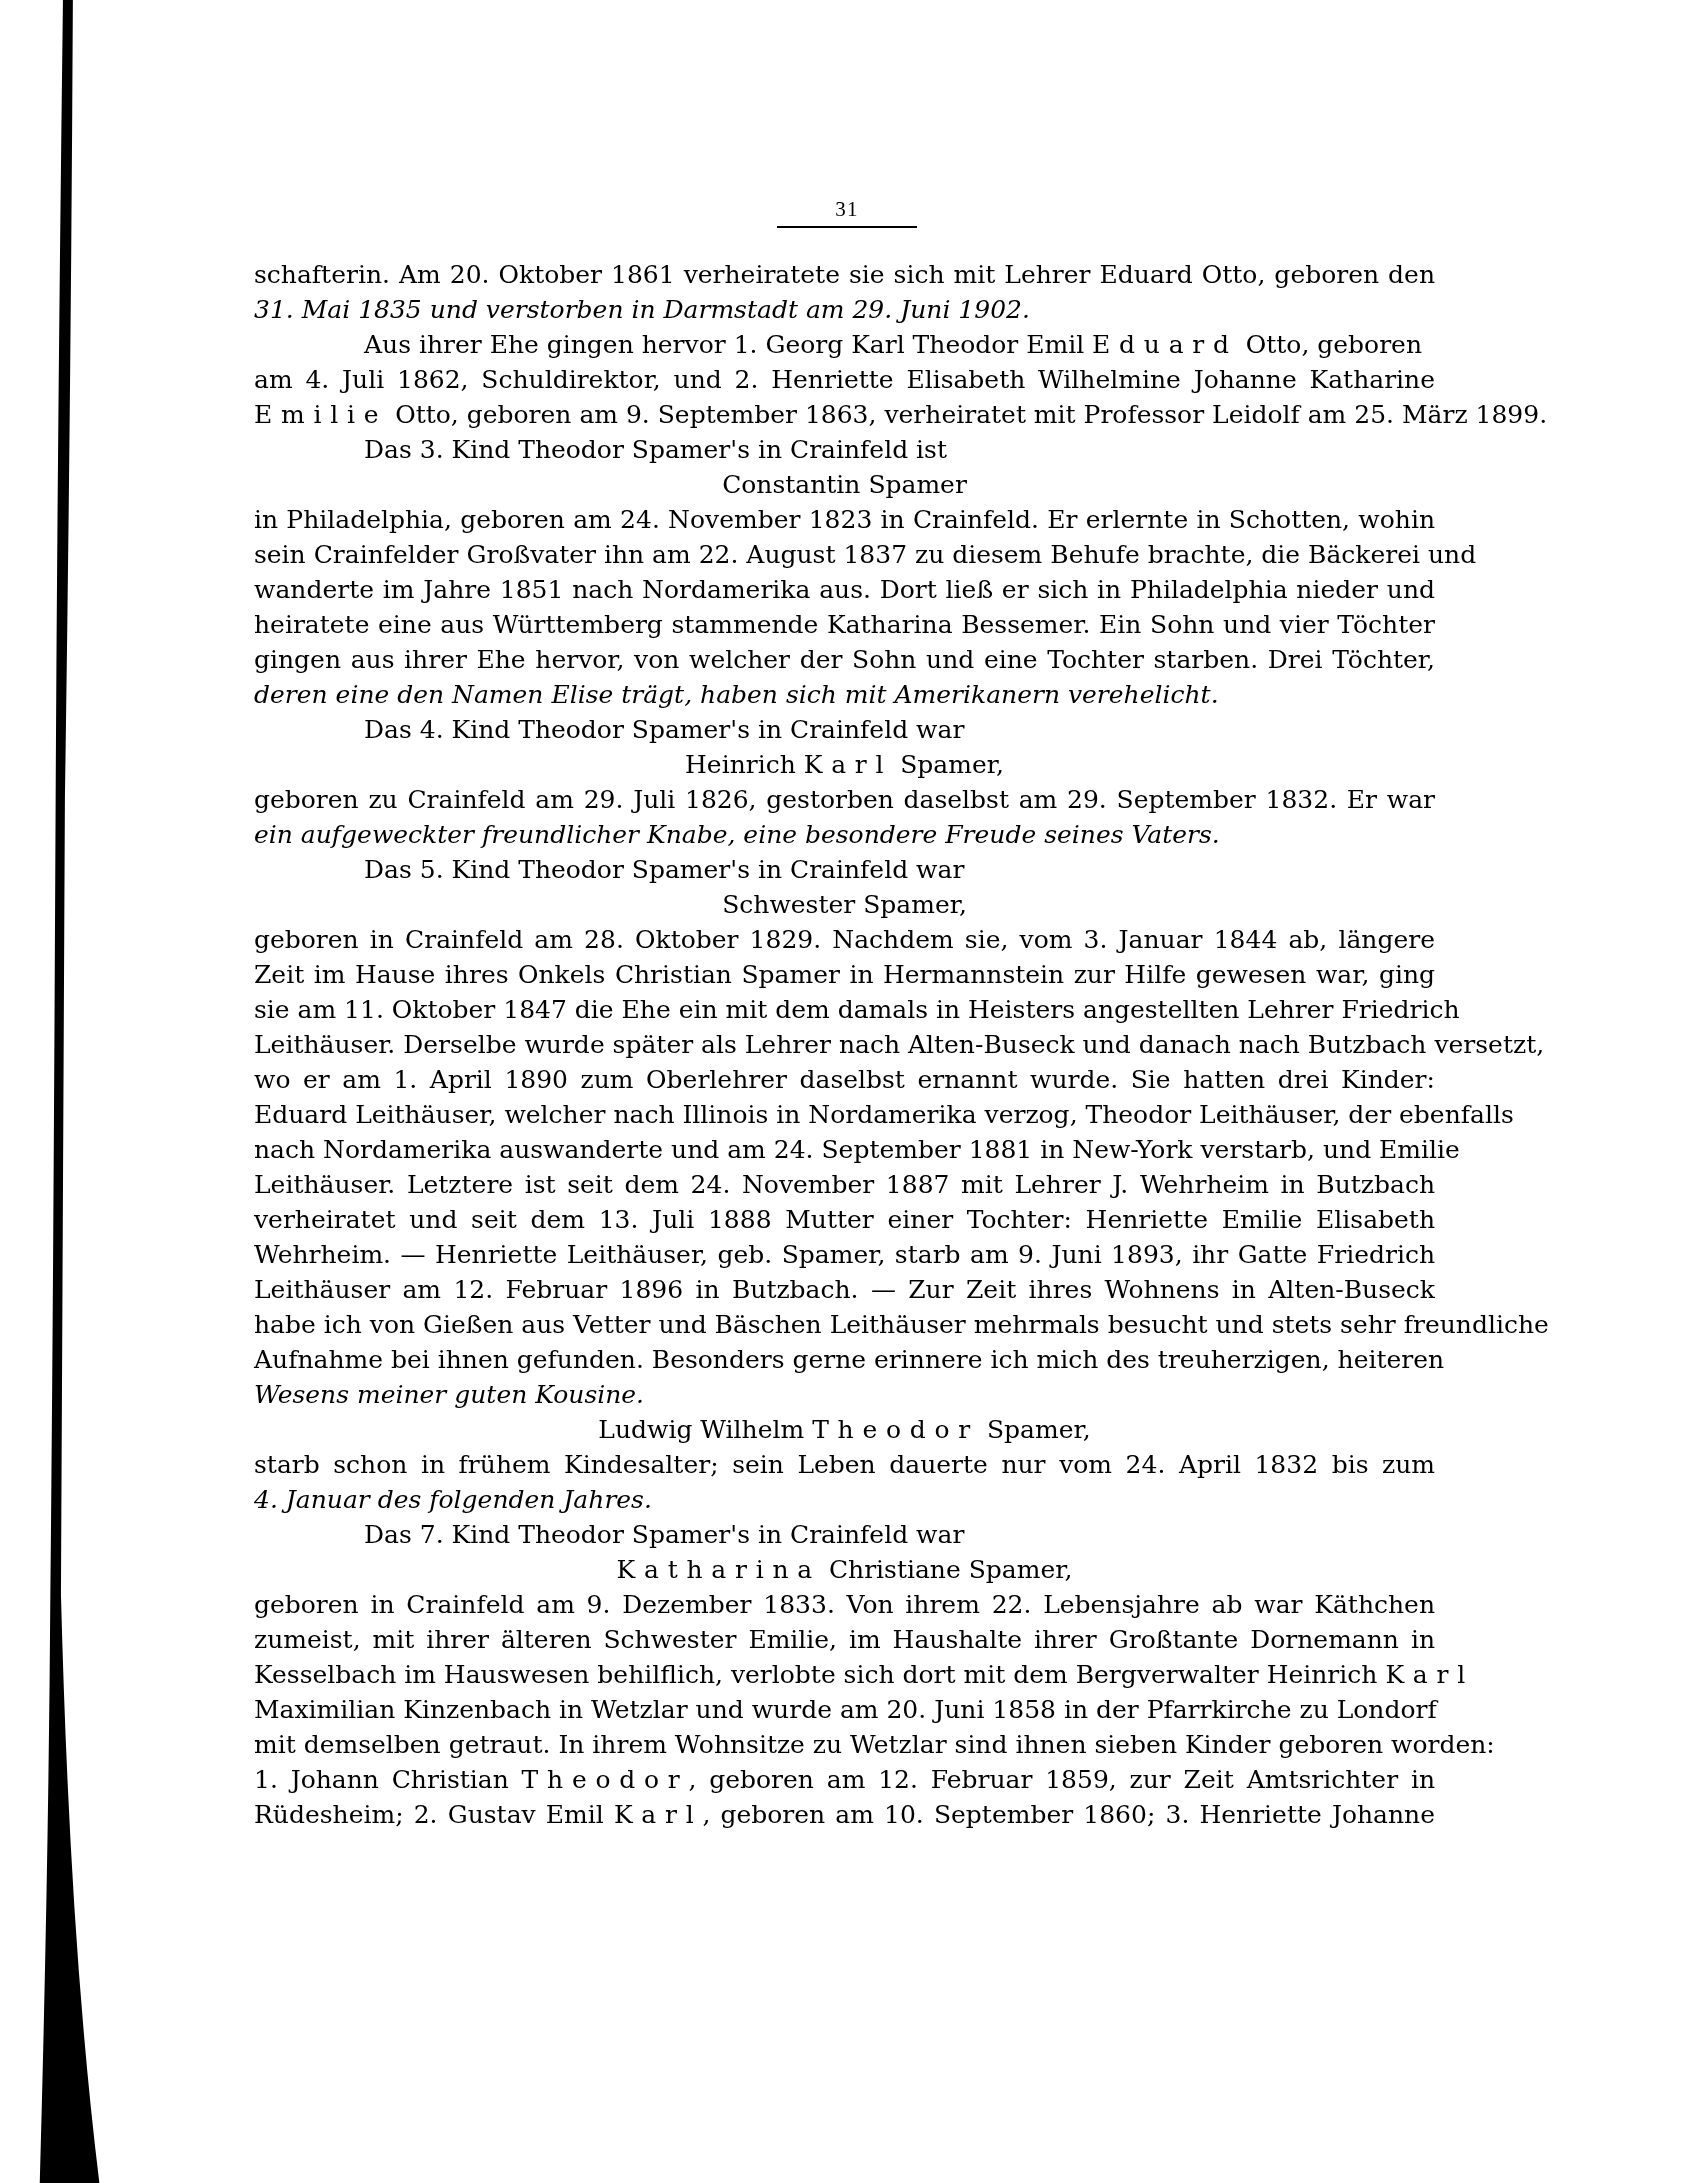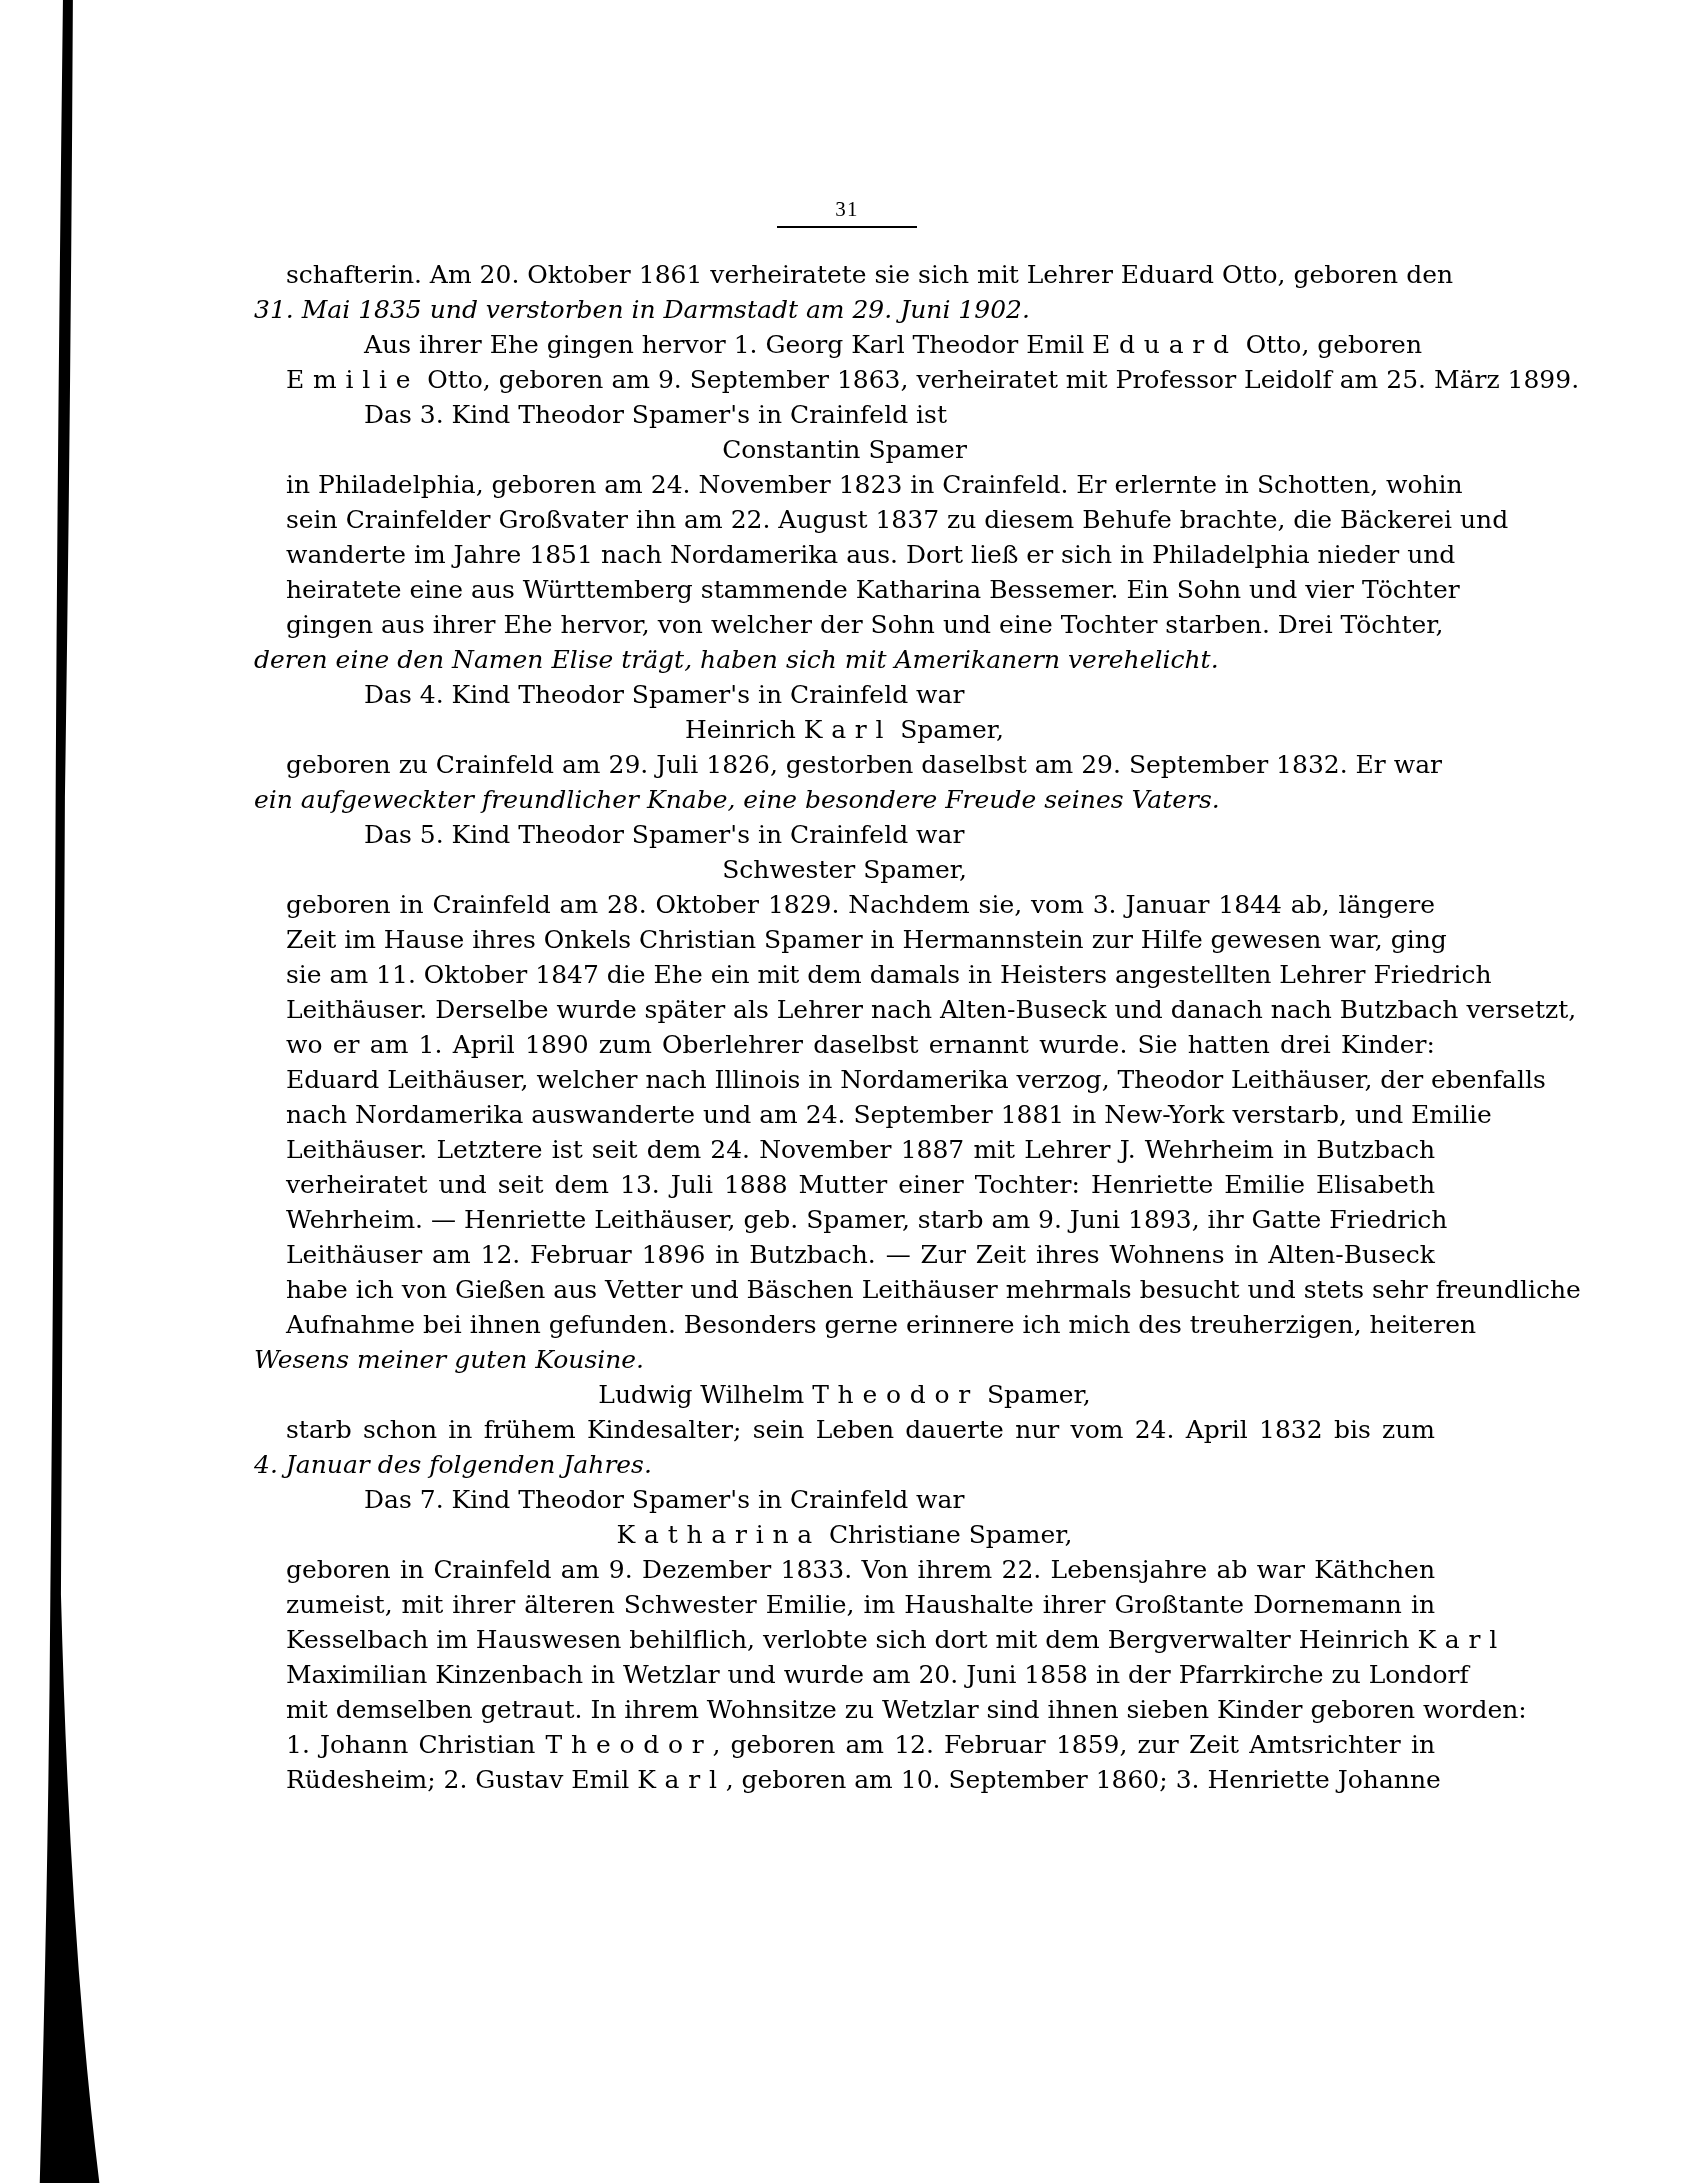--- a/index.html
+++ b/index.html
@@ -28,21 +28,21 @@
   }
   .text-block {
     position: absolute; left: 254px; top: 257px; width: 1181px;
   }
   .line {
     height: 35px; line-height: 35px;
     font-size: 25px;
     white-space: nowrap;
     overflow: visible;
   }
-  .line.justify { text-align: justify; text-align-last: justify; margin-left: 32px; }
+  .line.justify { text-align: justify; text-align-last: justify; }
   .line.last { text-align: left; text-align-last: left; font-style: italic; }
   .line.indent { padding-left: 110px; text-align: left; }
   .line.center { text-align: center; }
   .sp { letter-spacing: 0.35em; }
 </style>
 </head>
 <body>
 
 <svg class="binding-shadow" viewBox="0 0 160 3286" preserveAspectRatio="none">
   <path d="M95,0 L110,0 C108,400 104,800 98,1200 C96,1600 94,2000 92,2400 C100,2700 115,3000 150,3286 L60,3286 C68,3000 74,2700 76,2400 C80,2000 82,1600 84,1200 C86,800 90,400 95,0 Z" fill="#000"></path>
@@ -50,20 +50,21 @@
 
 <div class="page-header">
   <span class="page-number">31</span>
   <div class="header-rule"></div>
 </div>
 
 <div class="text-block" id="text-block">
     <div class="line justify"><span>schafterin.  Am 20. Oktober 1861 verheiratete sie sich mit Lehrer Eduard Otto, geboren den</span></div>
     <div class="line last"><span>31. Mai 1835 und verstorben in Darmstadt am 29. Juni 1902.</span></div>
     <div class="line indent"><span>Aus ihrer Ehe gingen hervor 1. Georg Karl Theodor Emil </span><span class="sp">Eduard</span><span> Otto, geboren</span></div>
+    <div class="line justify"><span>am 4. Juli 1862, Schuldirektor, und 2. Henriette Elisabeth Wilhelmine Johanne Katharine</span></div>
     <div class="line justify"><span class="sp">Emilie</span><span> Otto, geboren am 9. September 1863, verheiratet mit Professor Leidolf am 25. März 1899.</span></div>
     <div class="line indent"><span>Das 3. Kind Theodor Spamer's in Crainfeld ist</span></div>
     <div class="line center"><span>Constantin Spamer</span></div>
     <div class="line justify"><span>in Philadelphia, geboren am 24. November 1823 in Crainfeld.  Er erlernte in Schotten, wohin</span></div>
     <div class="line justify"><span>sein Crainfelder Großvater ihn am 22. August 1837 zu diesem Behufe brachte, die Bäckerei und</span></div>
     <div class="line justify"><span>wanderte im Jahre 1851 nach Nordamerika aus.  Dort ließ er sich in Philadelphia nieder und</span></div>
     <div class="line justify"><span>heiratete eine aus Württemberg stammende Katharina Bessemer.  Ein Sohn und vier Töchter</span></div>
     <div class="line justify"><span>gingen aus ihrer Ehe hervor, von welcher der Sohn und eine Tochter starben.  Drei Töchter,</span></div>
     <div class="line last"><span>deren eine den Namen Elise trägt, haben sich mit Amerikanern verehelicht.</span></div>
     <div class="line indent"><span>Das 4. Kind Theodor Spamer's in Crainfeld war</span></div>

